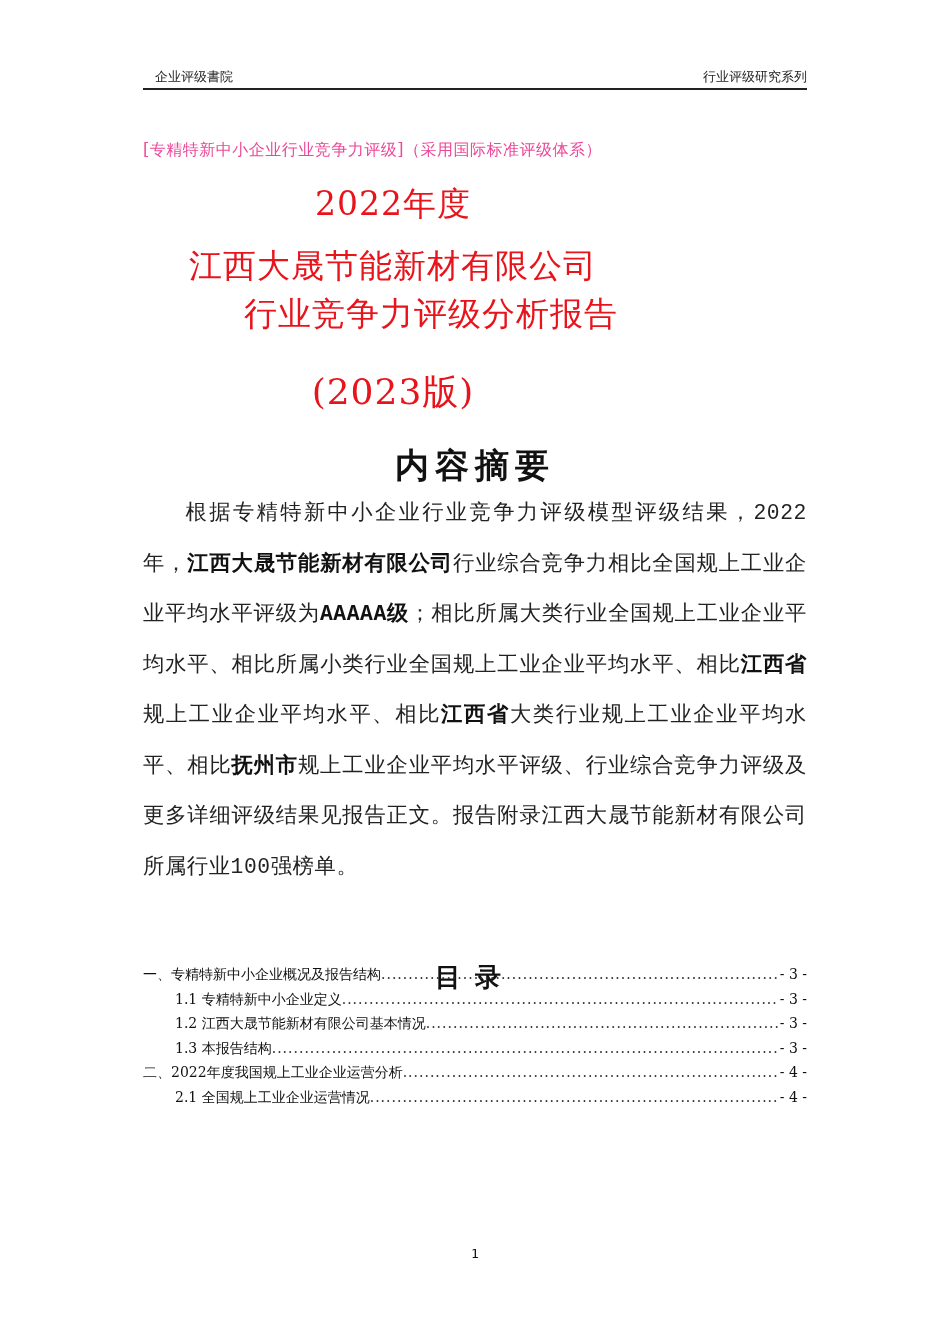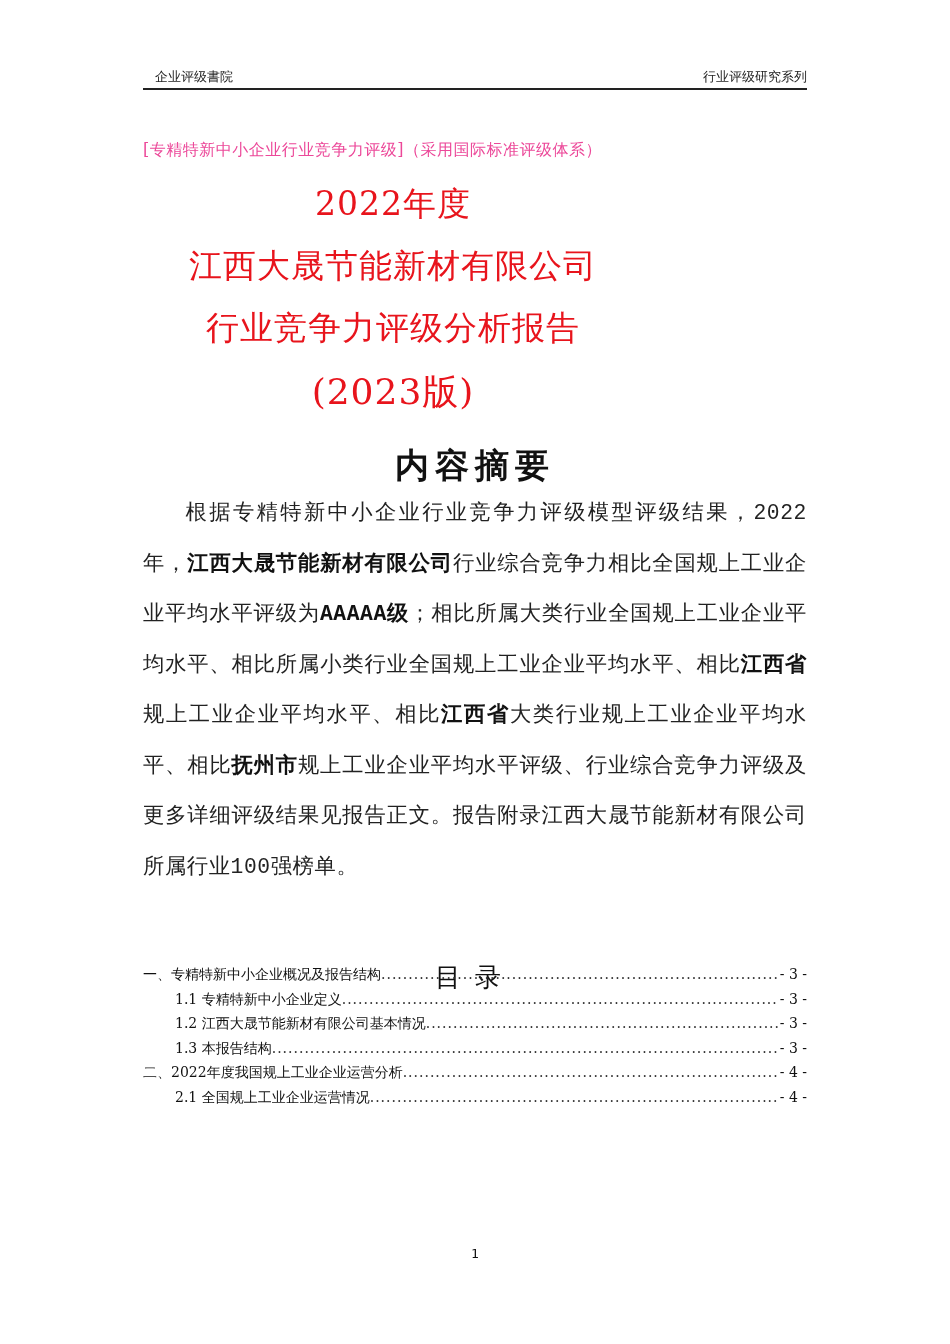--- a/index.html
+++ b/index.html
@@ -19,39 +19,39 @@
     .series-line {
       position: absolute; left: 143px; top: 140px;
       font-size: 16px; color: #ec4899; letter-spacing: 0.5px;
     }
     .title {
       position: absolute; left: 0; width: 786px; text-align: center;
       color: #e8141c; font-size: 33px; letter-spacing: 1px;
     }
     .t1 { top: 182px; }
     .t2 { top: 244px; }
-    .t3 { top: 306px; }
+    .t3 { top: 292px; padding-left: 38px; }
     .t4 { top: 368px; font-size: 36px; }
 
     .abstract-heading {
       position: absolute; left: 0; width: 950px; text-align: center; top: 443px;
       font-family: "DejaVu Sans", "Liberation Sans", sans-serif;
       font-weight: bold; font-size: 34px; letter-spacing: 6px; color: #111;
     }
     .abstract {
       position: absolute; left: 143px; top: 488px; width: 664px;
       font-size: 21.3px; line-height: 50.5px; color: #222;
       text-align: justify; text-indent: 2em; letter-spacing: 0.6px; font-family: Liberation Mono, monospace;
     }
     .abstract b { font-weight: bold; color: #111; }
 
     .toc-heading {
       position: absolute; left: 0; width: 950px; text-align: center; top: 960px;
       font-family: "DejaVu Sans", "Liberation Sans", sans-serif;
-      font-weight: normal; font-size: 26px; letter-spacing: 14px; color: #111;
+      font-weight: bold; font-size: 26px; letter-spacing: 14px; color: #111;
     }
     .toc {
       position: absolute; left: 143px; top: 962px; width: 664px;
       font-size: 14px; color: #111;
     }
     .toc-row {
       display: flex; align-items: baseline; height: 24.5px; line-height: 24.5px;
       white-space: nowrap; overflow: hidden;
     }
     .toc-row.lvl2 { padding-left: 32px; }

